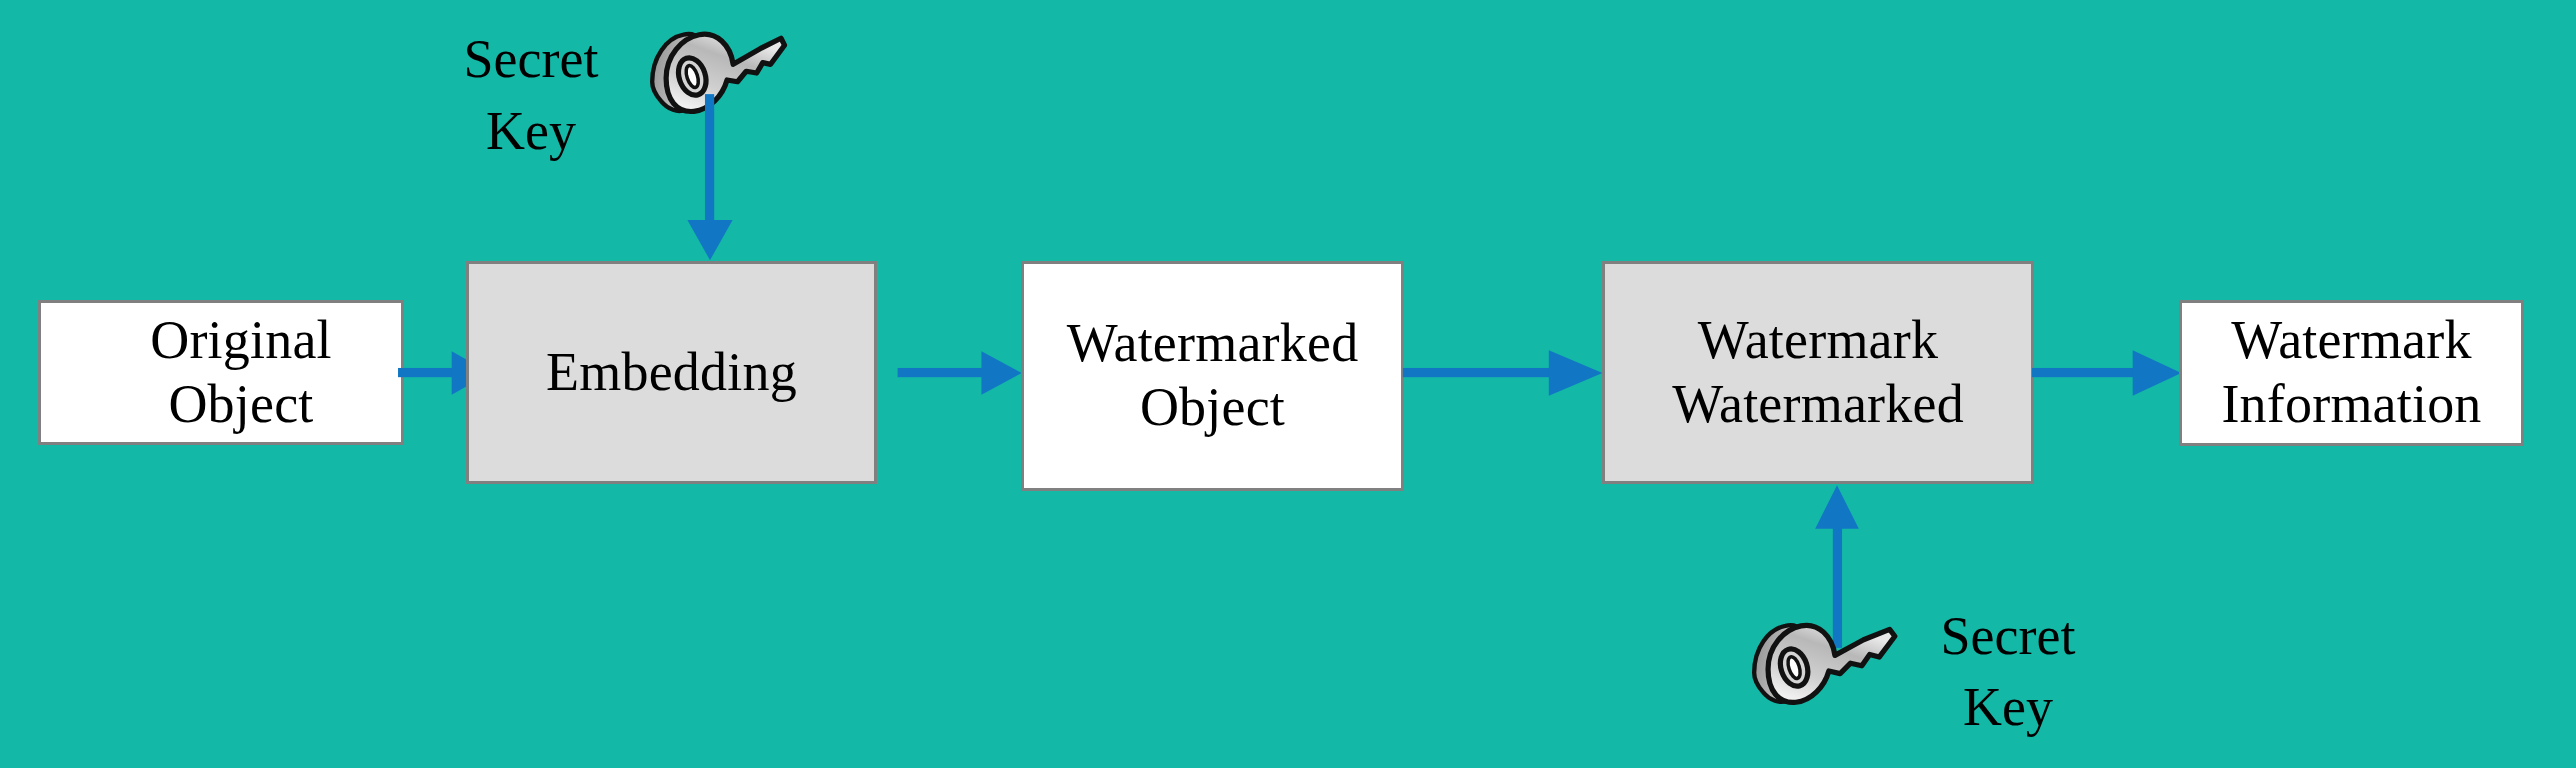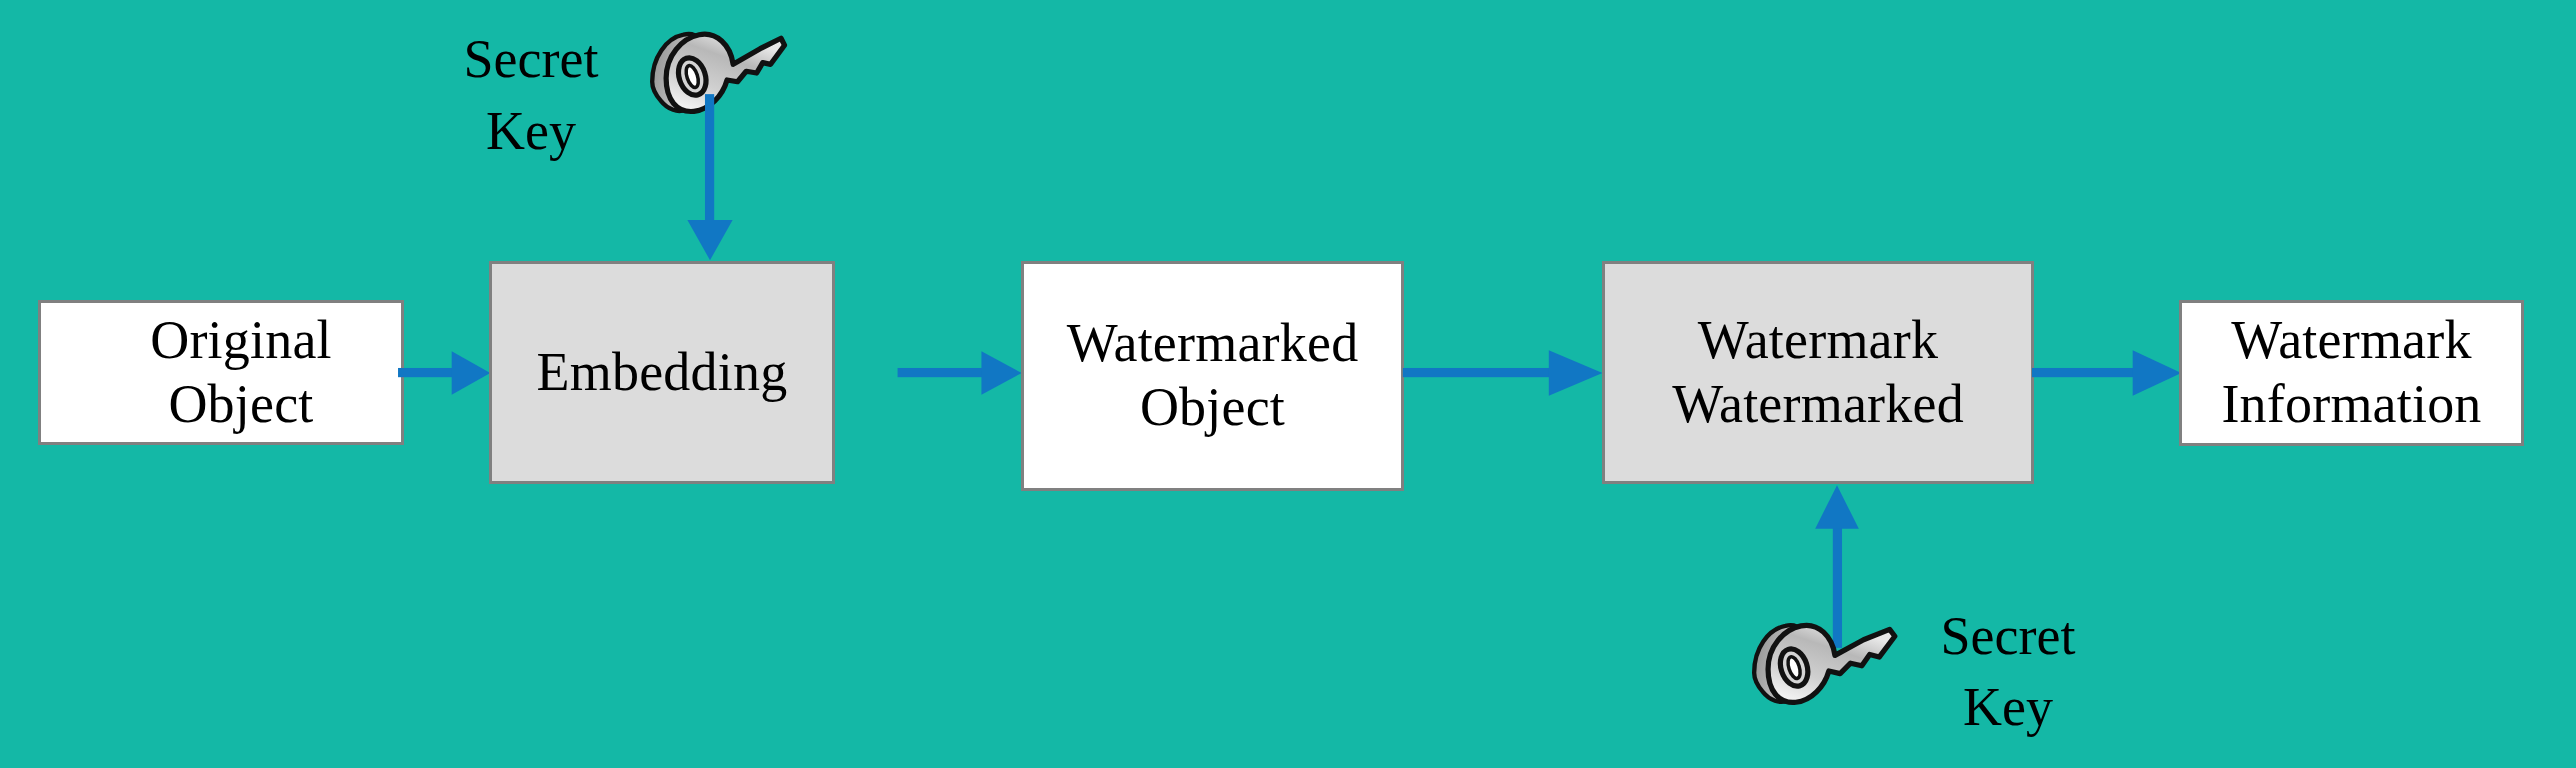--- a/index.html
+++ b/index.html
@@ -122,21 +122,21 @@
   <div class="box white" style="left:38px; top:300px; width:366px; height:145px;padding-left:40px;">
     <span class="ln">Original</span>
     <span class="ln">Object</span>
   </div>
 
   <svg class="arrow-h" style="left:396px; top:347px;" width="98" height="54" viewBox="0 0 112 62">
     <rect x="0" y="25" width="72" height="11" fill="#1177c4"></rect>
     <polygon points="64,5 110,31 64,57" fill="#1177c4"></polygon>
   </svg>
 
-  <div class="box gray" style="left:489px; top:261px; width:346px; height:223px;gap:20px;">
+  <div class="box gray" style="left:466px; top:261px; width:411px; height:223px;gap:20px;">
     <span class="ln">Embedding</span>
   </div>
 
   <svg class="arrow-h" style="left:895px; top:347px;" width="131" height="54" viewBox="0 0 150 62">
     <rect x="0" y="25" width="108" height="11" fill="#1177c4"></rect>
     <polygon points="100,5 148,31 100,57" fill="#1177c4"></polygon>
   </svg>
 
   <div class="box white" style="left:1021px; top:261px; width:383px; height:230px;">
     <span class="ln">Watermarked</span>

